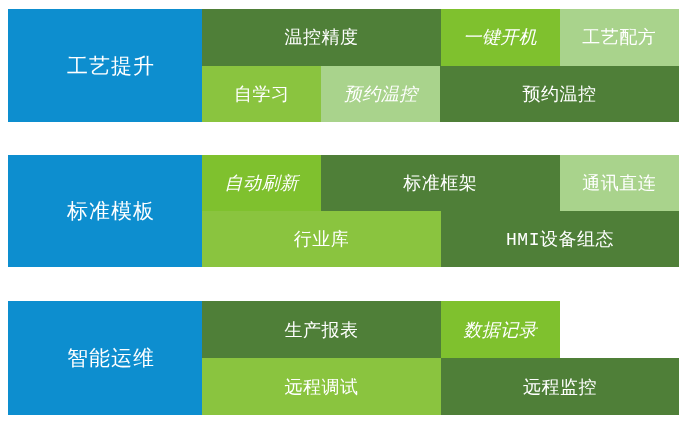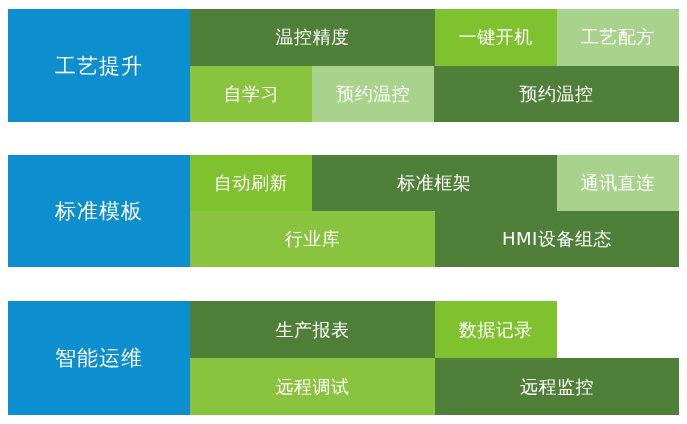--- a/index.html
+++ b/index.html
@@ -34,20 +34,21 @@
     width: 182px;
     flex: 0 0 182px;
     background: #0d8ecf;
     display: flex;
     align-items: center;
     justify-content: center;
     color: #ffffff;
     font-size: 21px;
     letter-spacing: 1px;
     font-weight: 400;
+    padding-left: 12px;
   }
   .cells-area {
     flex: 1 1 auto;
     display: flex;
     flex-direction: column;
     border-radius: 14px;
   }
   .sub-row {
     flex: 1 1 50%;
     display: flex;
@@ -66,23 +67,23 @@
     white-space: nowrap;
   }
   
   .c-darkgreen  { background: #4f7f38; }
   .c-green      { background: #7fc12e; }
   .c-midgreen   { background: #8ac43f; }
   .c-palegreen  { background: #a9d38c; }
 
   
   .w-50  { flex: 0 0 50.1%; }
-  .w-25a { flex: 0 0 24.9%; }
+  .w-25a { flex: 0 0 24.9%; font-style: italic; }
   .w-25b { flex: 0 0 25.0%; text-align: right; }
-  .w-full{ flex: 1 1 auto; }
+  .w-full{ flex: 1 1 auto; font-family: Liberation Mono, monospace; }
 </style>
 </head>
 <body>
 
 <div id="board">
 
   <div class="row-group row-1">
     <div class="label-cell">工艺提升</div>
     <div class="cells-area">
       <div class="sub-row">

